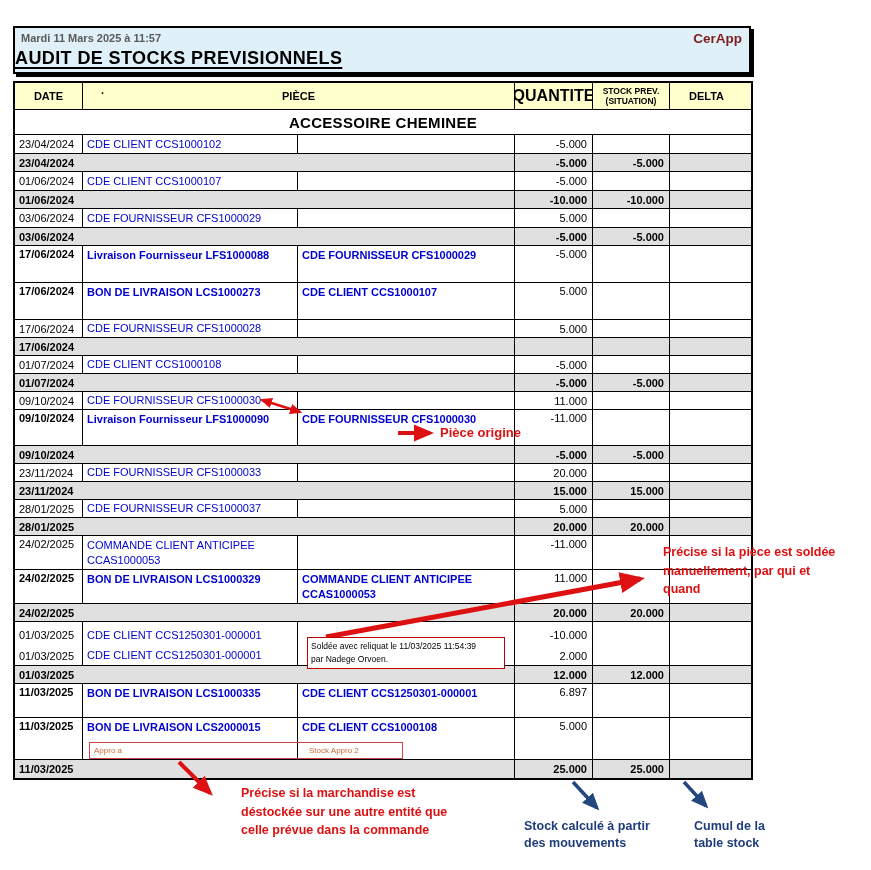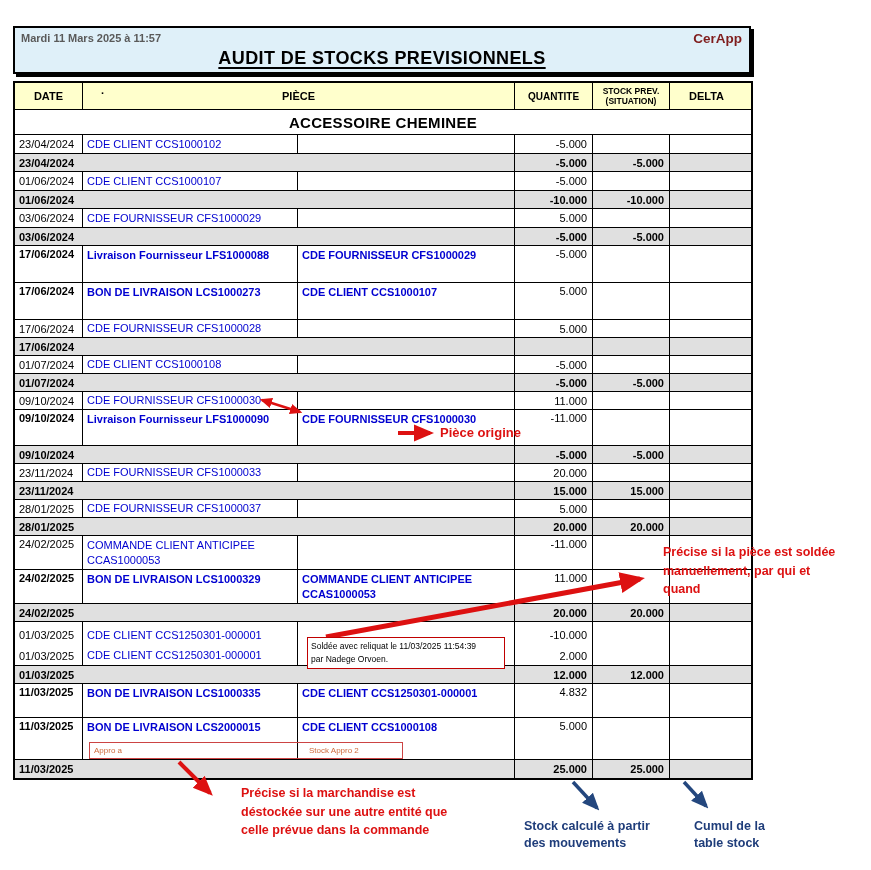--- a/index.html
+++ b/index.html
@@ -4,41 +4,41 @@
 <style>
   html,body{margin:0;padding:0;background:#fff;}
   #page{position:relative;width:871px;height:870px;background:#fff;overflow:hidden;
         font-family:"Liberation Sans",sans-serif;color:#000;}
 
   
   #topbar{position:absolute;left:13px;top:26px;width:738px;height:48px;background:#dff0f9;
           border:2px solid #000;box-sizing:border-box;box-shadow:3px 3px 0 #000;}
   #dt{position:absolute;left:6px;top:4px;font-size:11px;font-weight:bold;color:#5a5a5a;}
   #app{position:absolute;right:7px;top:3px;font-size:13.5px;font-weight:bold;color:#7f1d1d;}
-  #title{position:absolute;left:0;right:0;bottom:3px;text-align:center;font-size:18px;font-weight:bold;
+  #title{position:absolute;left:0;right:0;bottom:3px;font-size:18px;font-weight:bold;
          text-decoration:underline;text-decoration-thickness:2px;text-underline-offset:3px;letter-spacing:.4px;}
 
   
   #tbl{position:absolute;left:13px;top:81px;width:740px;border:2px solid #000;box-sizing:border-box;background:#fff;}
   .row{display:flex;border-bottom:1px solid #000;box-sizing:border-box;font-size:11px;}
   .row.last{border-bottom:none;}
   .c{border-right:1px solid #000;box-sizing:border-box;display:flex;align-items:center;overflow:hidden;}
   .cd{width:68px;padding-left:4px;}
   .cp1{width:215px;padding:0 4px;}
   .cp2{width:217px;padding:0 4px;}
   .cq{width:78px;padding-right:5px;justify-content:flex-end;}
   .cs{width:77px;padding-right:5px;justify-content:flex-end;}
   .cdl{width:73px;border-right:none;text-align:center;}
   .cpm{width:432px;padding:0 4px;}
   .h18{height:18px}.h19{height:19px}.h25{height:25px}.h27{height:27px}
   .h34{height:34px}.h36{height:36px}.h37{height:37px}.h42{height:42px}.h44{height:44px}
 
   .thead{background:#ffffcc;font-weight:bold;}
   .thead .c{justify-content:center;padding:0;}
-  .thead .cq{font-size:10px;}
+  .thead .cq{font-size:16px;}
   .stk2{display:flex;flex-direction:column;align-items:center;justify-content:center;font-size:8.5px;line-height:10px;}
   .hpiece{position:relative;justify-content:center;font-size:11px;}
   .dot{position:absolute;left:18px;top:4px;font-size:11px;font-weight:bold;}
 
   .sect{justify-content:center;display:flex;align-items:center;font-size:15px;font-weight:bold;letter-spacing:.3px;}
 
   .sum{background:#e0e0e0;font-weight:bold;}
   .sum .cd{border-right:none;}
 
   .tall .c{align-items:flex-start;padding-top:2px;}
@@ -354,21 +354,21 @@
     </div>
 
     <div class="row h34 tall boldrow">
       <div class="c cd">11/03/2025</div>
       <div class="c cp1">
           <span class="lnk">BON DE LIVRAISON LCS1000335</span>
         </div>
       <div class="c cp2">
           <span class="lnk">CDE CLIENT CCS1250301-000001</span>
         </div>
-      <div class="c cq" style="font-weight:normal">4.832</div>
+      <div class="c cq" style="font-weight:normal">6.897</div>
       <div class="c cs"></div>
       <div class="c cdl"></div>
     </div>
 
     <div class="row h42 tall boldrow">
       <div class="c cd">11/03/2025</div>
       <div class="c cp1">
           <span class="lnk">BON DE LIVRAISON LCS2000015</span>
         </div>
       <div class="c cp2">

